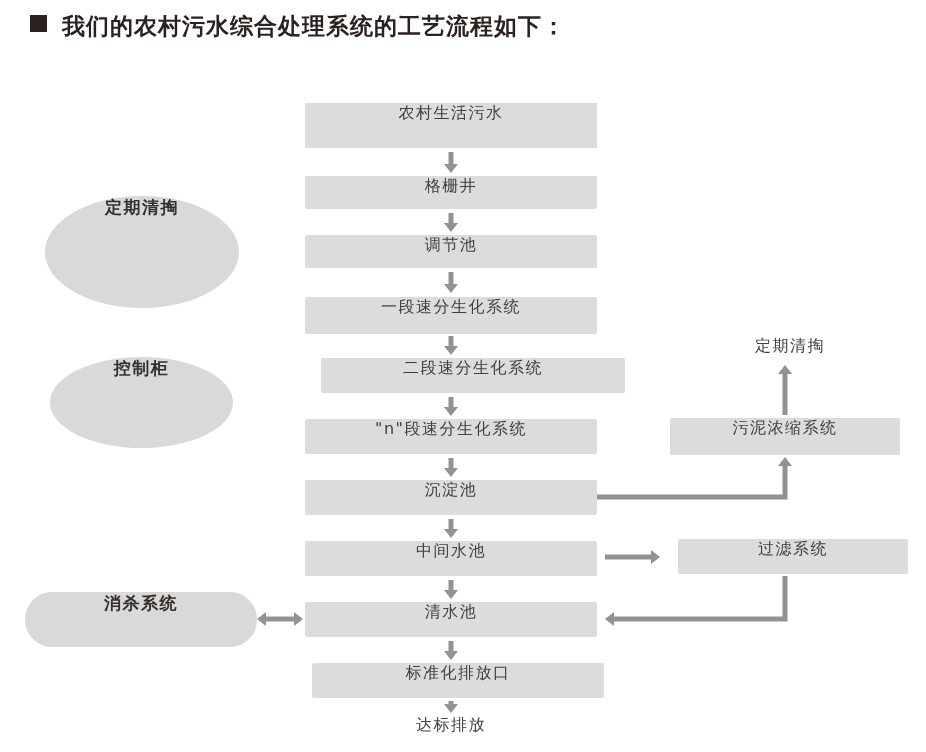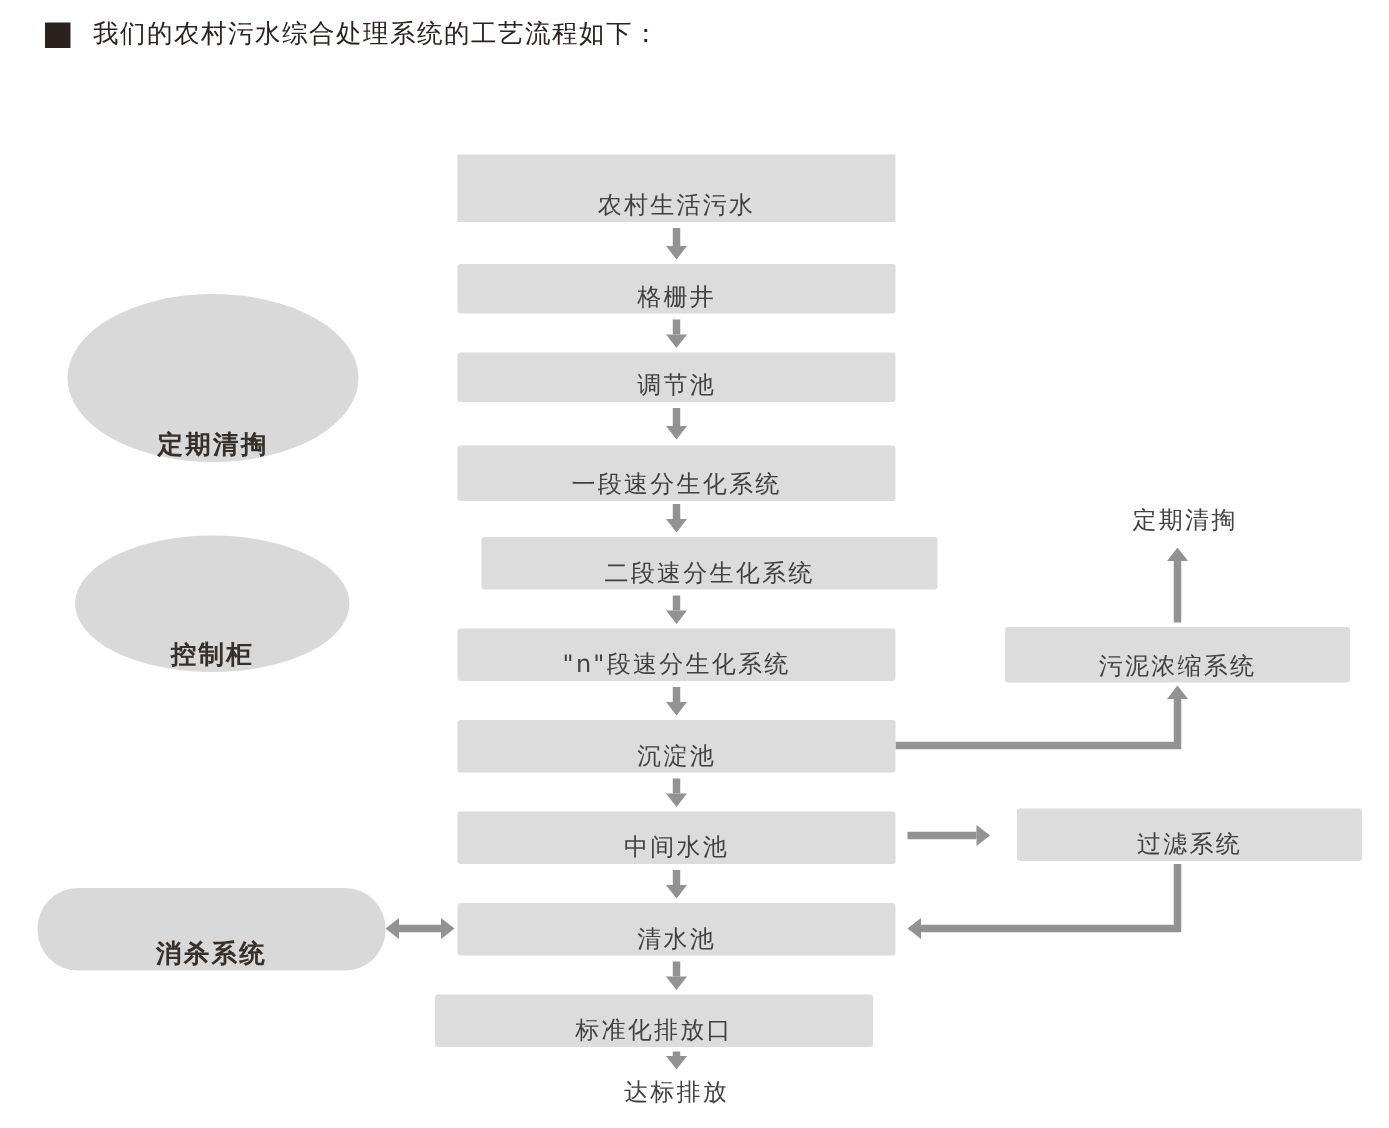--- a/index.html
+++ b/index.html
@@ -12,25 +12,25 @@
     --arrow:#929292;
   }
   html,body{margin:0;padding:0;background:#fff;}
   .canvas{
     position:relative;width:926px;height:752px;background:var(--background);
     font-family:"DejaVu Sans","Liberation Sans",sans-serif;overflow:hidden;
   }
   .title-row{position:absolute;left:0;top:0;width:926px;height:48px;}
   .title-bullet{position:absolute;left:30px;top:15px;width:17px;height:17px;background:var(--title-text);}
   .title-text{
-    position:absolute;left:62px;top:11px;font-size:17px;font-weight:normal;
+    position:absolute;left:62px;top:11px;font-size:23px;font-weight:bold;
     color:var(--title-text);letter-spacing:1px;white-space:nowrap;
   }
   .node{
-    position:absolute;display:flex;align-items:flex-end;justify-content:center;
+    position:absolute;display:flex;align-items:flex-start;justify-content:center;
     background:var(--node-fill);color:var(--node-text);
     font-size:16px;letter-spacing:1.5px;white-space:nowrap;box-sizing:border-box;
   }
   .round{border-radius:2px;}
   .ellipse{
     border-radius:50%;background:var(--side-fill);color:var(--side-text);
     font-weight:bold;font-size:17px;
   }
   .pill{
     border-radius:27px;background:var(--side-fill);color:var(--side-text);
@@ -135,21 +135,21 @@
   </div>
   <div class="node round" style="left:305px;top:480px;width:292px;height:35px">
     <span>沉淀池</span>
   </div>
   <div class="node round" style="left:305px;top:541px;width:292px;height:35px">
     <span>中间水池</span>
   </div>
   <div class="node round" style="left:305px;top:602px;width:292px;height:35px">
     <span>清水池</span>
   </div>
-  <div class="node round" style="left:290px;top:663px;width:292px;height:35px">
+  <div class="node round" style="left:312px;top:663px;width:292px;height:35px">
     <span>标准化排放口</span>
   </div>
   <div class="node plain" style="left:380px;top:715px;width:142px;height:24px">
     <span>达标排放</span>
   </div>
 
   <div class="node plain" style="left:717px;top:336px;width:146px;height:22px">
     <span>定期清掏</span>
   </div>
   <div class="node round" style="left:670px;top:418px;width:230px;height:37px">

